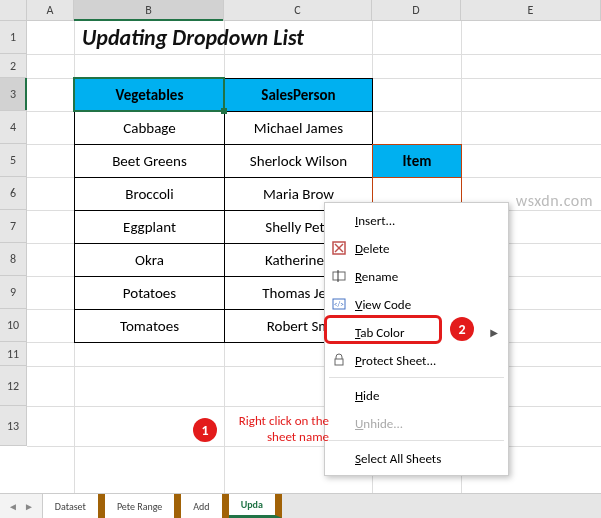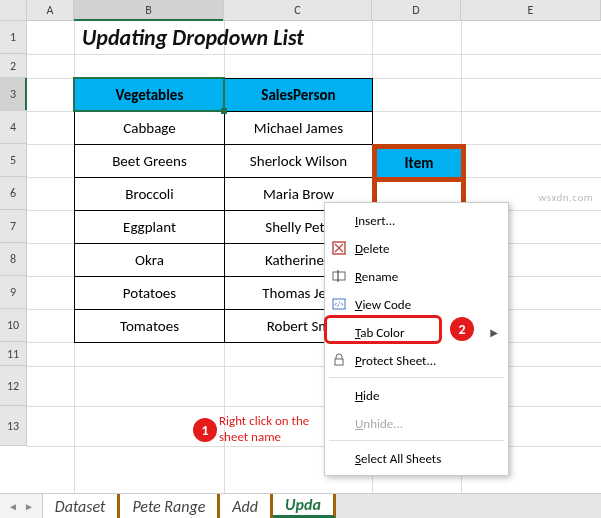--- a/index.html
+++ b/index.html
@@ -27,48 +27,48 @@
 
 .title { position: absolute; font-weight: bold; font-style: italic; font-size: 22px; color: #111; }
 
 
 .tbl { position: absolute; border-collapse: collapse; }
 .tbl td { border: 1px solid #000; text-align: center; font-size: 15px; padding: 0 4px; }
 .hd { background: #00B0F0; font-weight: bold; font-size: 16px; }
 
 
 .itembox { position: absolute; border-collapse: collapse; }
-.itembox td { border: 5px solid #c2410c; text-align: center; font-size: 15px; font-weight: bold; }
+.itembox td { border: 1px solid #c2410c; text-align: center; font-size: 15px; font-weight: bold; }
 
 
 .selbox { position: absolute; border: 2px solid #217346; pointer-events: none; }
 .selbox .handle { position: absolute; right: -4px; bottom: -4px; width: 6px; height: 6px; background: #217346; }
 
 
 .ctx { position: absolute; background: #fff; border: 1px solid #ccc; box-shadow: 2px 2px 6px rgba(0,0,0,0.25); font-size: 13px; width: 185px; padding: 3px 0; }
 .ctx .mi { display: flex; align-items: center; height: 28px; padding: 0 10px 0 30px; position: relative; cursor: default; }
 .ctx .mi.sep { border-top: 1px solid #e0e0e0; margin-top: 2px; padding-top: 2px; height: 0; padding: 0; margin: 3px 4px; }
 .ctx .mi .ic { position: absolute; left: 6px; width: 16px; height: 16px; display: flex; align-items: center; justify-content: center; }
 .ctx .mi .sub { margin-left: auto; font-size: 10px; color: #555; }
 .ctx .mi u { text-decoration: underline; }
 .ctx .mi.dis { color: #aaa; }
 .redring { position: absolute; border: 3px solid #e31b1b; border-radius: 6px; pointer-events: none; }
 .numcirc { position: absolute; width: 24px; height: 24px; border-radius: 50%; background: #e31b1b; color: #fff; font-weight: bold; font-size: 14px; display: flex; align-items: center; justify-content: center; }
 
 
 .tabbar { position: absolute; bottom: 0; left: 0; right: 0; height: 25px; background: #f3f3f3; border-top: 1px solid #ccc; display: flex; align-items: stretch; }
 .tabnav { display: flex; align-items: center; gap: 2px; padding: 0 6px; color: #888; font-size: 10px; border-right: 1px solid #ccc; }
 .tabnav span { padding: 0 2px; }
-.stab { border-right: 3px solid #a16207; padding: 0 12px; display: flex; align-items: center; font-size: 16px; background: #fff; color: #444; font-style: italic; }
+.stab { border-right: 7px solid #a16207; padding: 0 12px; display: flex; align-items: center; font-size: 10px; background: #fff; color: #444; }
 .stab.active { border-bottom: 3px solid #217346; color: #217346; font-weight: bold; background: #fff; }
 .tabarea-rest { flex: 1; background: #e6e6e6; }
 
 
-.anno { position: absolute; color: #e31b1b; font-size: 13px; text-align: left; line-height: 1.25; }
-.watermark { position: absolute; right: 8px; top: 170px; writing-mode: horizontal-tb; font-size: 11px; color: #bbb; letter-spacing: 0.5px; transform: rotate(0); }
+.anno { position: absolute; color: #e31b1b; font-size: 13px; text-align: right; line-height: 1.25; }
+.watermark { position: absolute; right: 8px; top: 170px; writing-mode: horizontal-tb; font-size: 16px; color: #bbb; letter-spacing: 0.5px; transform: rotate(0); }
 </style>
 </head>
 <body>
 
 <div class="col-headers">
   <div class="corner"></div>
   <div class="ch" style="width:47px">A</div>
   <div class="ch sel" style="width:150px">B</div>
   <div class="ch" style="width:148px">C</div>
   <div class="ch" style="width:89px">D</div>

